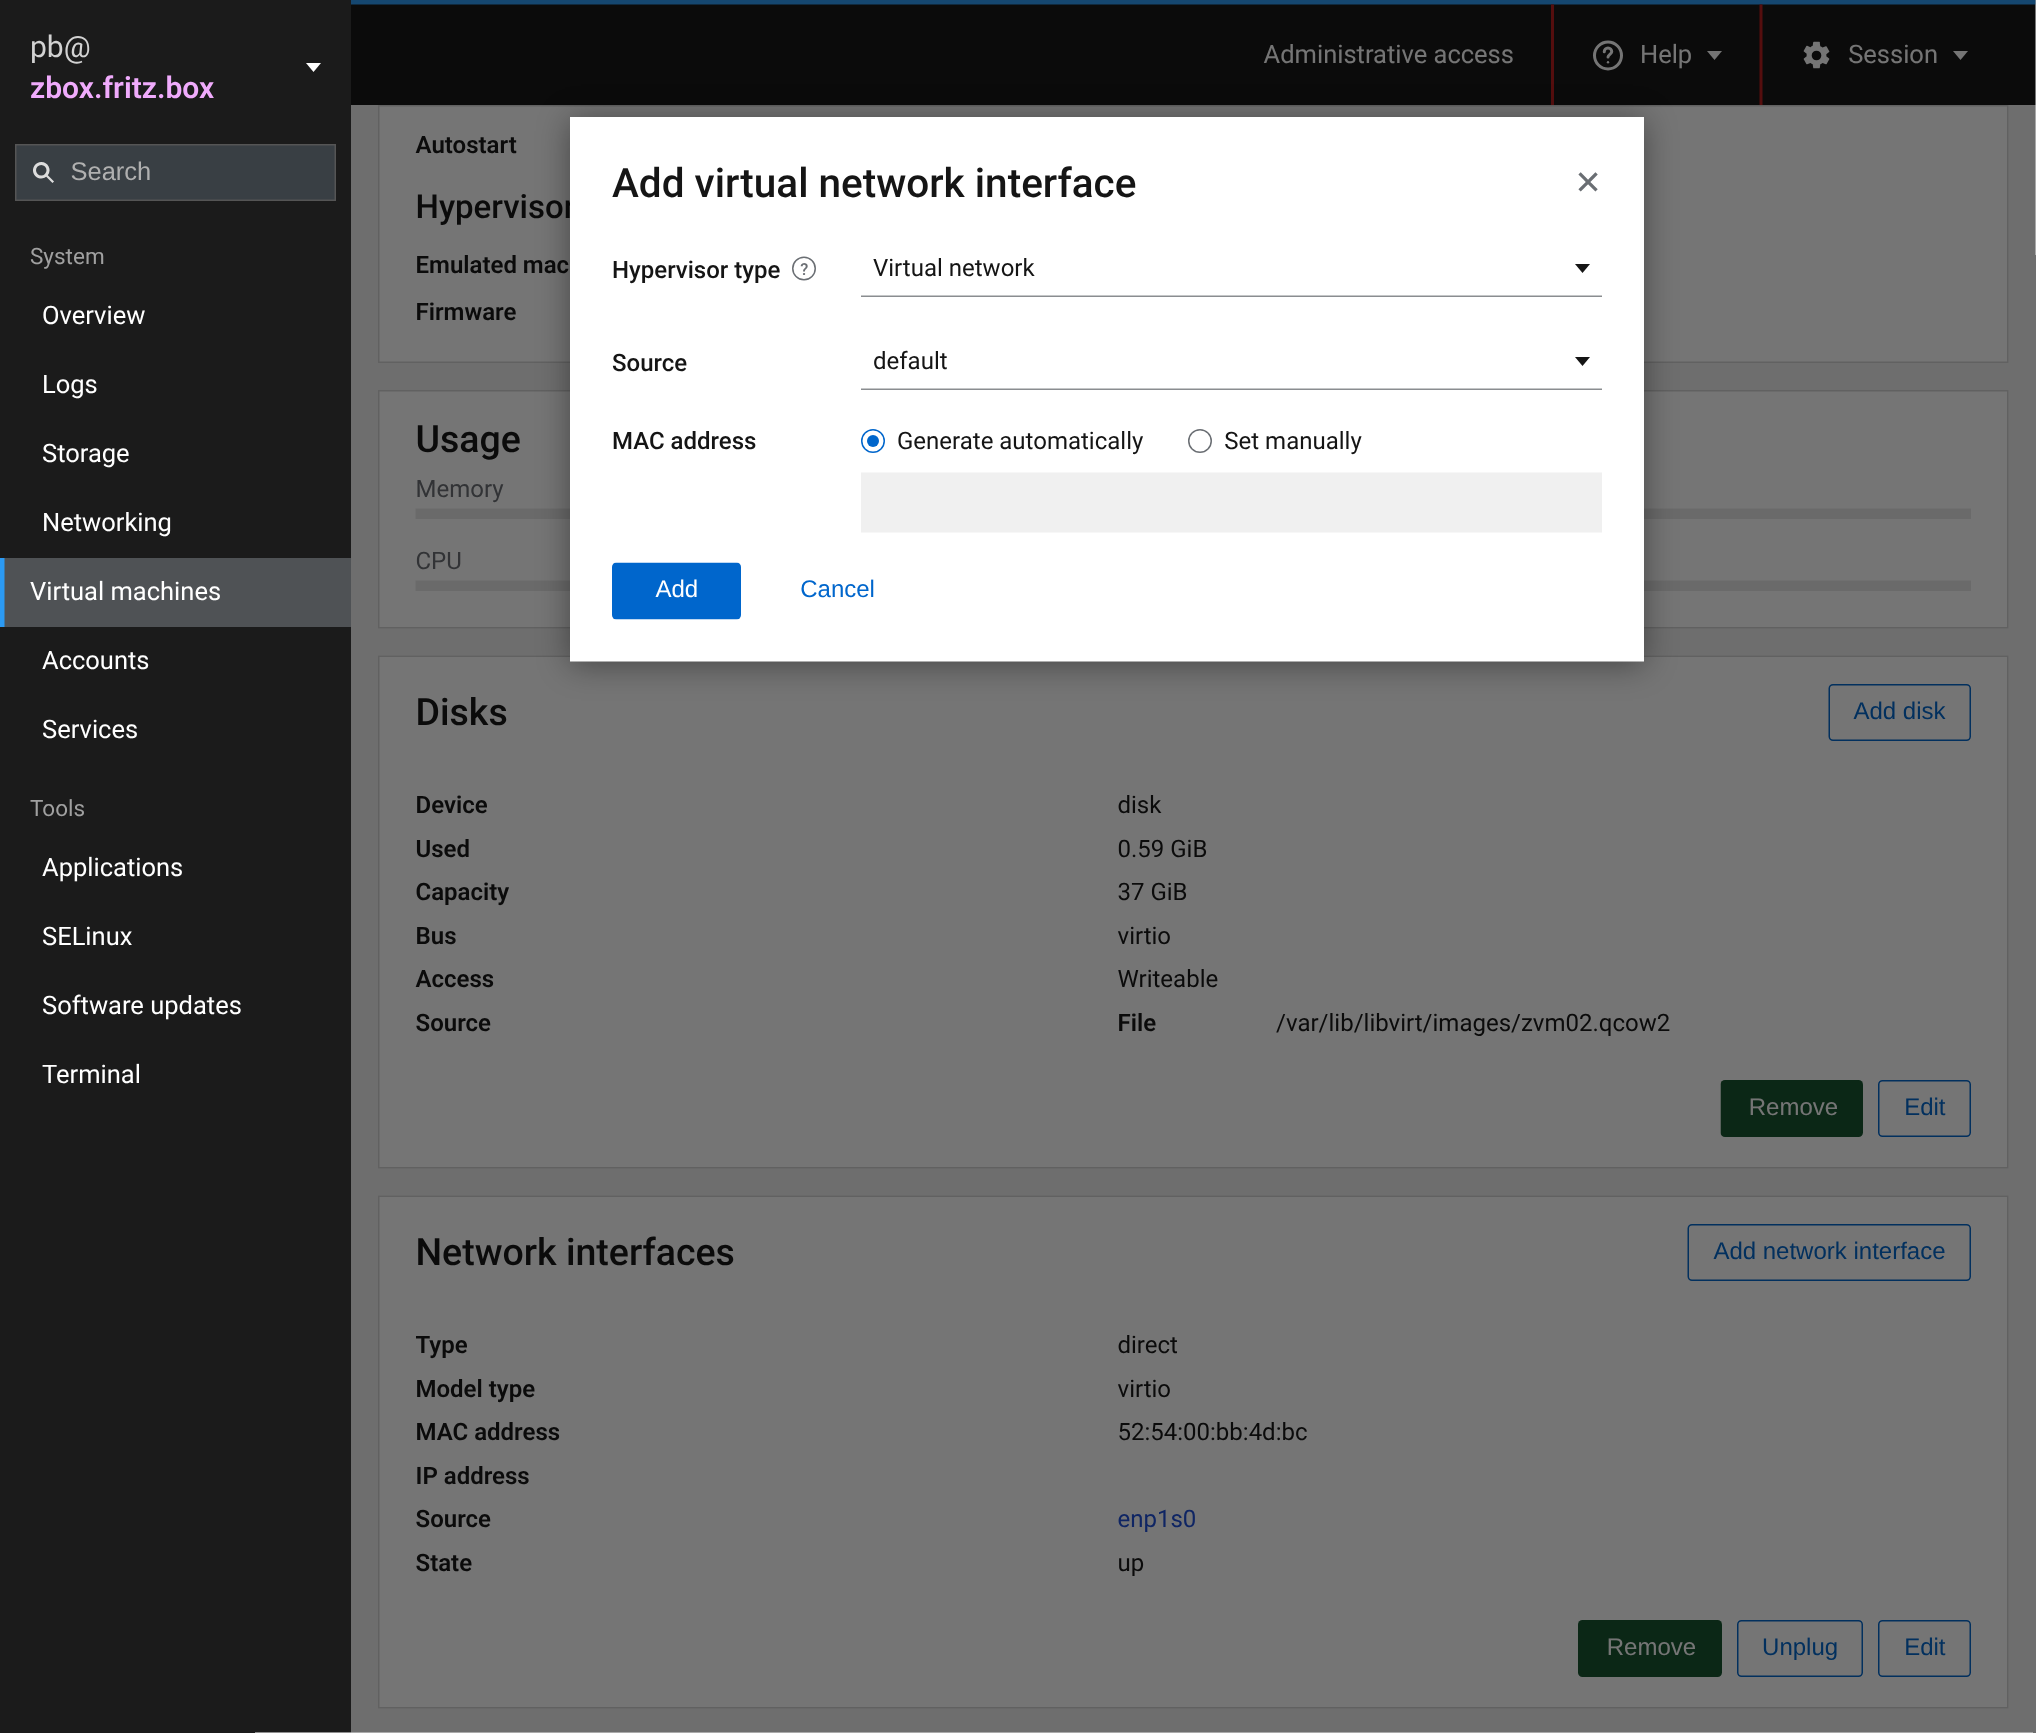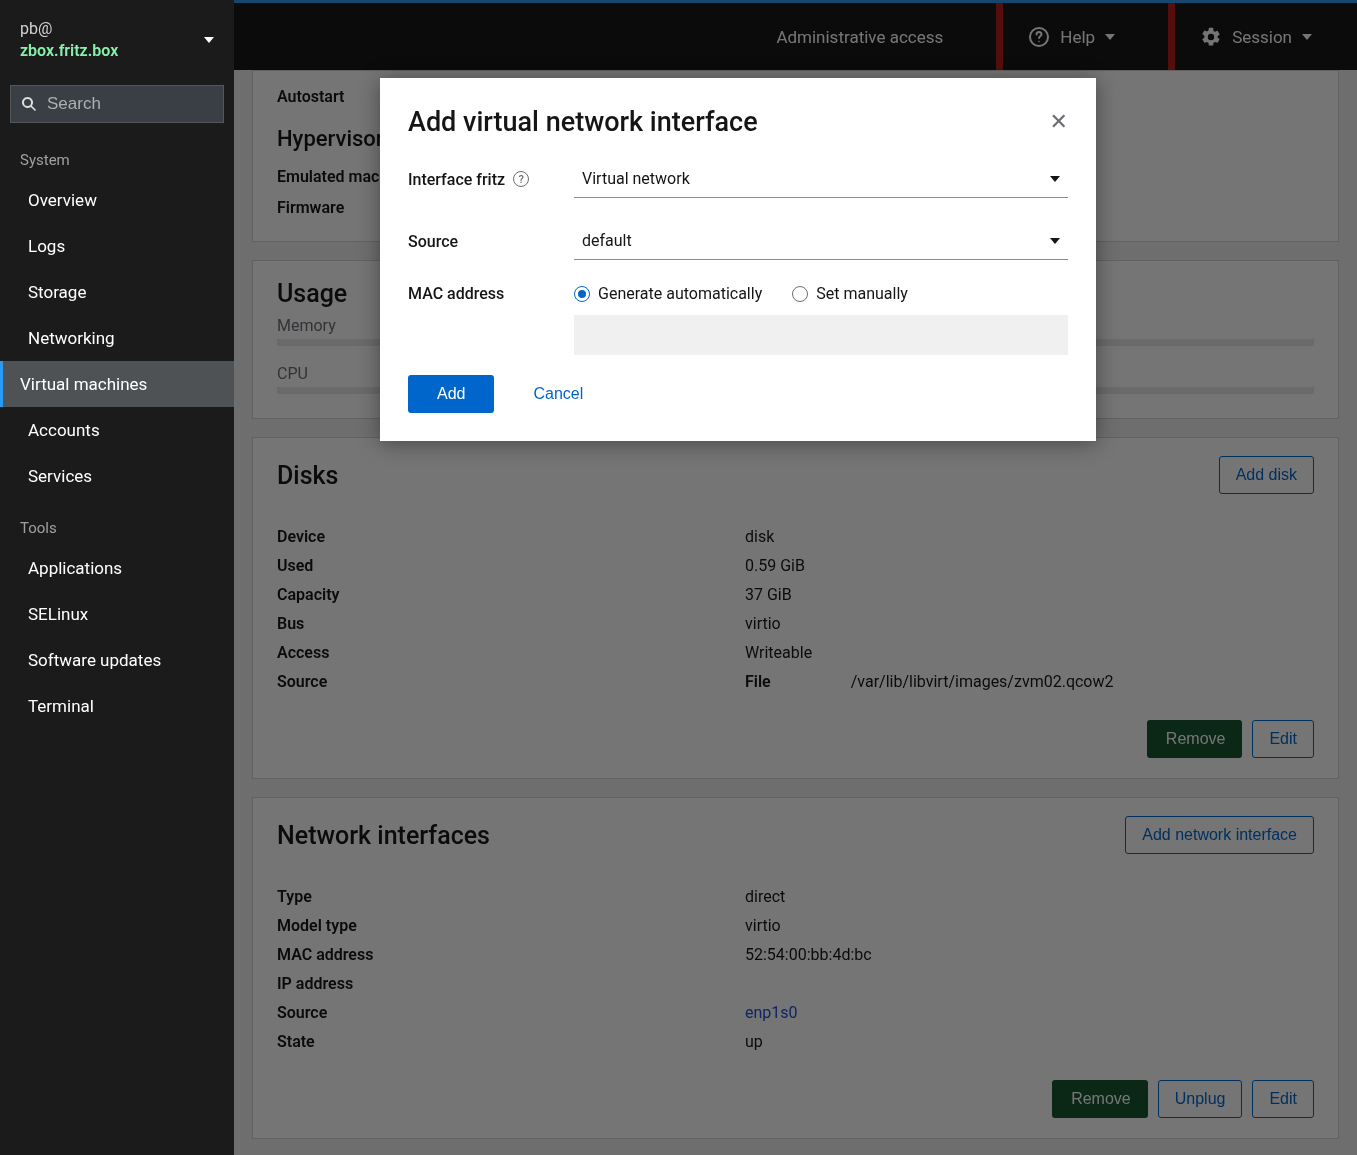--- a/index.html
+++ b/index.html
@@ -25,23 +25,23 @@
       display: flex;
       flex-direction: column;
     }
     .sidebar-host {
       padding: 18px 20px 16px 20px;
       display: flex;
       justify-content: space-between;
       align-items: center;
       background: #1b1b1b;
     }
-    .sidebar-host-text { font-size: 16px; line-height: 1.35; }
+    .sidebar-host-text { font-size: 20px; line-height: 1.35; }
     .sidebar-host-user { color: #d2d2d2; }
-    .sidebar-host-hostname { color: #86efac; font-weight: 600; }
+    .sidebar-host-hostname { color: #f0abfc; font-weight: 600; }
     .caret-down {
       width: 0; height: 0;
       border-left: 5px solid transparent;
       border-right: 5px solid transparent;
       border-top: 6px solid #fff;
       display: inline-block;
     }
     .search-wrap { padding: 8px 10px; }
     .search-box {
       background: #393F44;
@@ -94,21 +94,21 @@
       gap: 0;
     }
     .topbar-item {
       display: flex;
       align-items: center;
       gap: 10px;
       padding: 0 25px;
       height: 100%;
       cursor: pointer;
     }
-    .topbar-sep-left { border-left: 7px solid #b91c1c; margin-left: 28px; }
+    .topbar-sep-left { border-left: 2px solid #b91c1c; }
     .topbar-text { font-size: 17px; }
     .icon-svg { display: inline-flex; }
 
     
     .main {
       position: absolute;
       left: 234px; top: 70px; right: 0; bottom: 0;
       background: #f0f0f0;
       overflow: hidden;
       padding: 0 18px;
@@ -385,21 +385,21 @@
 <div class="modal">
   <div class="modal-header">
     <div class="modal-title">Add virtual network interface</div>
     <button class="close-btn">
       <span>✕</span>
     </button>
   </div>
 
   <div class="form-row">
     <div class="form-label">
-      <span>Interface fritz</span>
+      <span>Hypervisor type</span>
       <span class="help-icon-small">?</span>
     </div>
     <div class="form-field">
       <div class="select">
         <span>Virtual network</span>
         <span class="caret-down" style="border-top-color:#151515;"></span>
       </div>
     </div>
   </div>
 

